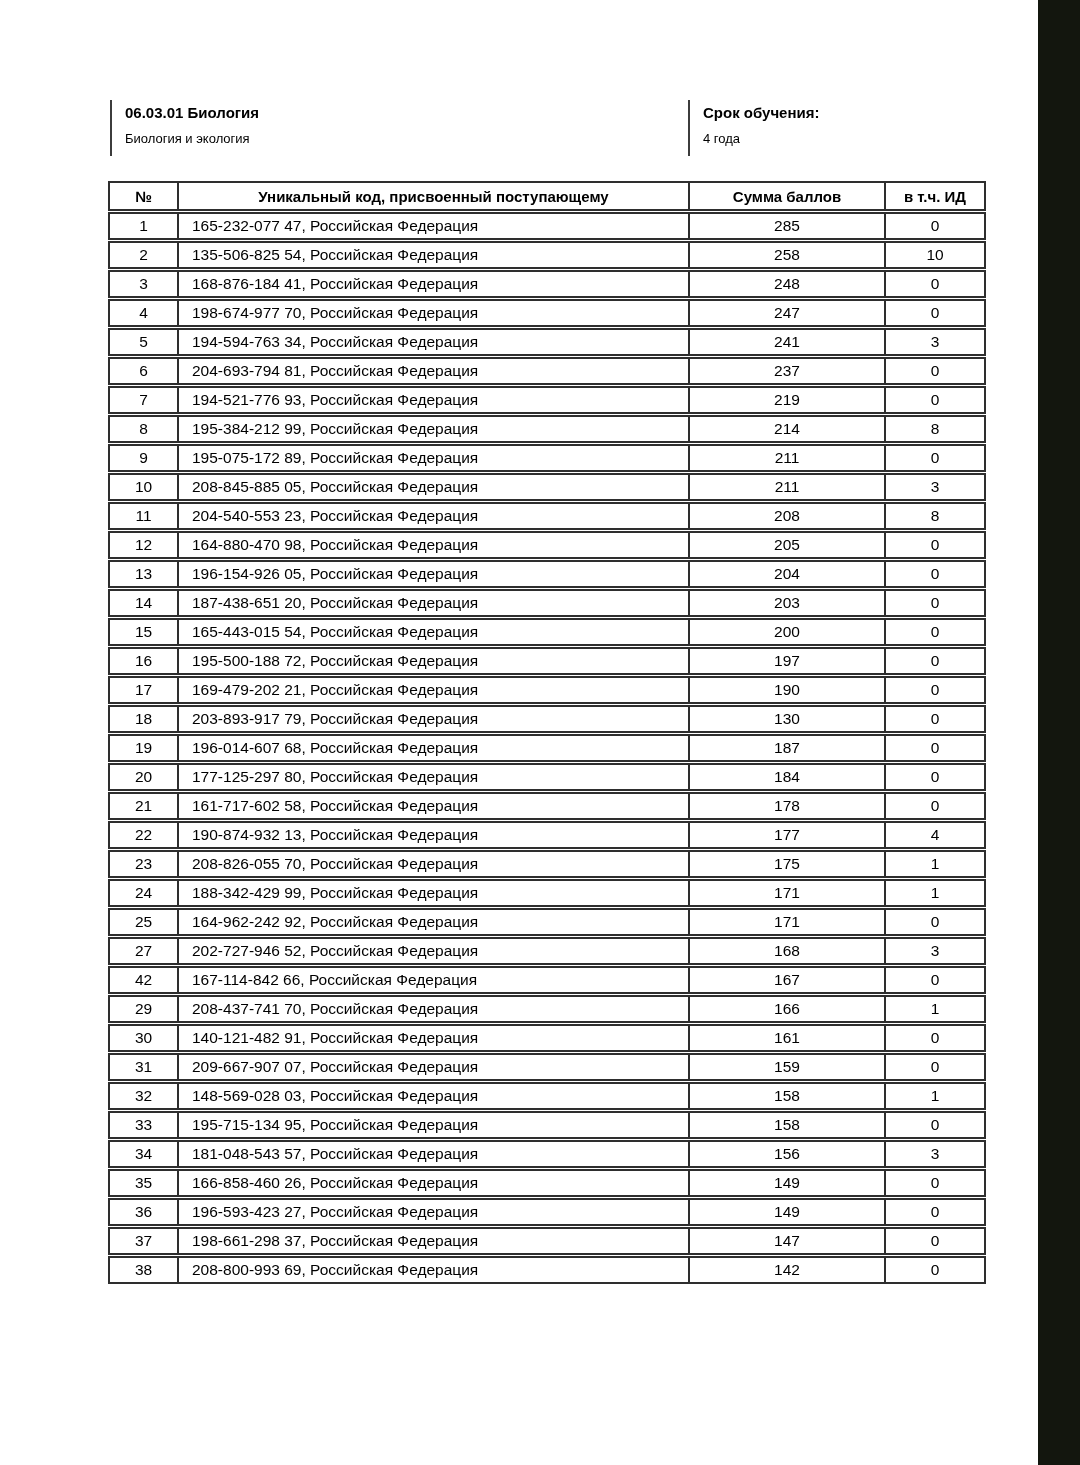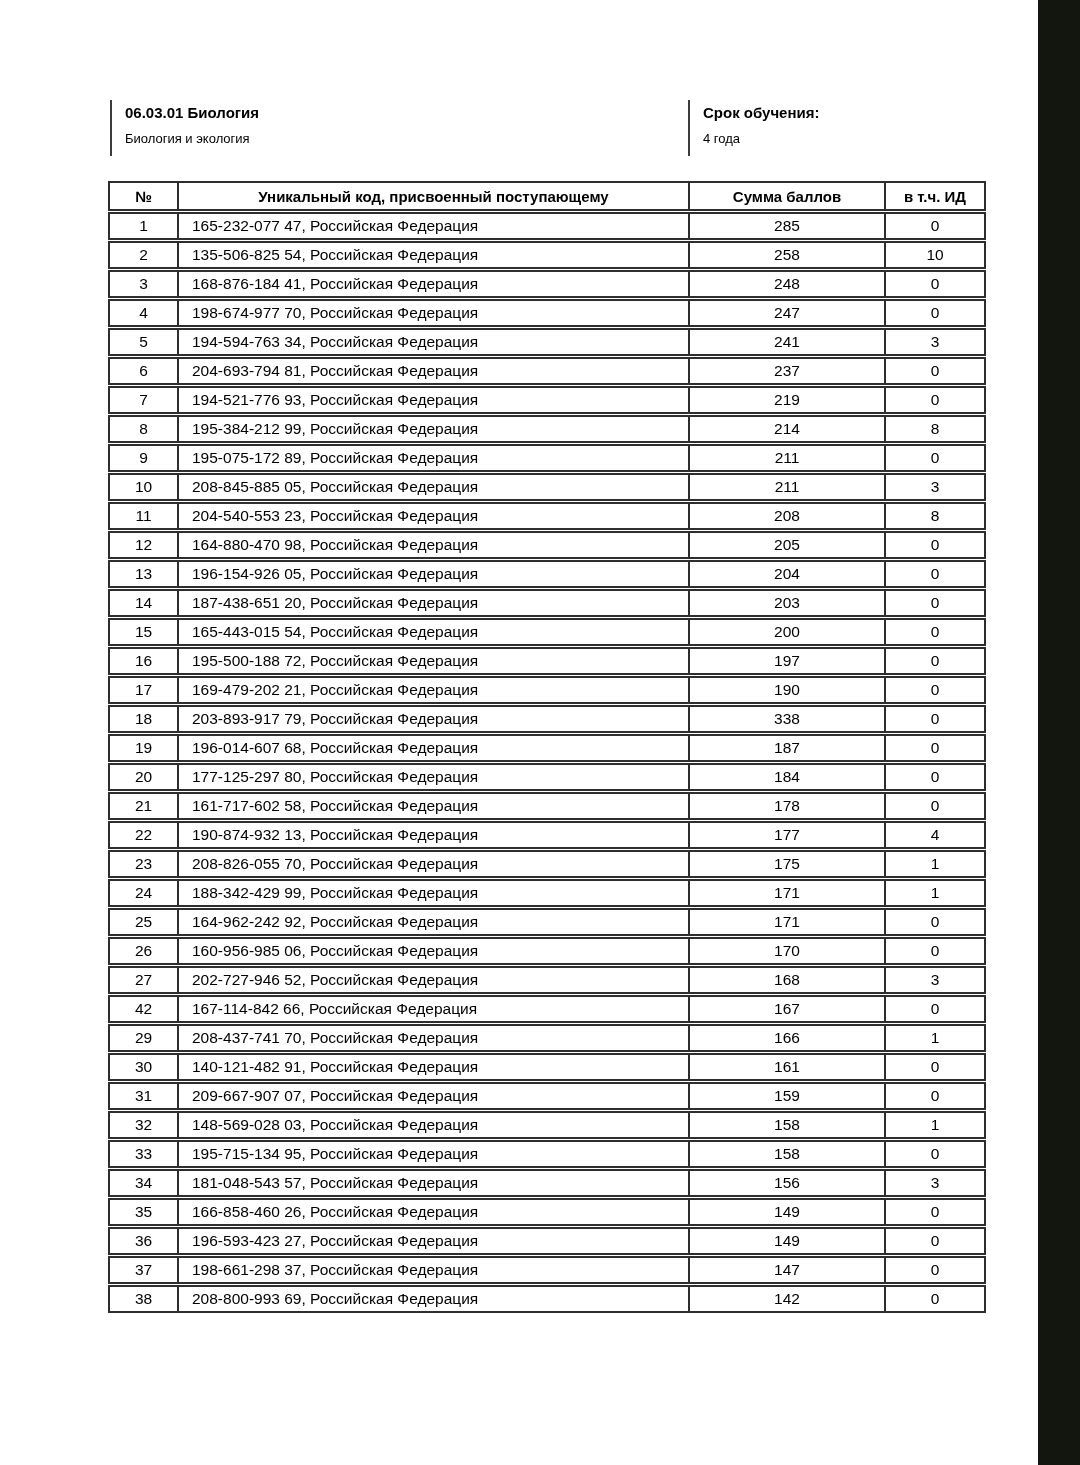--- a/index.html
+++ b/index.html
@@ -197,21 +197,21 @@
       </tr>
       <tr>
         <td class="c0">17</td>
         <td class="c1">169-479-202 21, Российская Федерация</td>
         <td class="c2">190</td>
         <td class="c3">0</td>
       </tr>
       <tr>
         <td class="c0">18</td>
         <td class="c1">203-893-917 79, Российская Федерация</td>
-        <td class="c2">338</td>
+        <td class="c2">130</td>
         <td class="c3">0</td>
       </tr>
       <tr>
         <td class="c0">19</td>
         <td class="c1">196-014-607 68, Российская Федерация</td>
         <td class="c2">187</td>
         <td class="c3">0</td>
       </tr>
       <tr>
         <td class="c0">20</td>
@@ -243,26 +243,20 @@
         <td class="c2">171</td>
         <td class="c3">1</td>
       </tr>
       <tr>
         <td class="c0">25</td>
         <td class="c1">164-962-242 92, Российская Федерация</td>
         <td class="c2">171</td>
         <td class="c3">0</td>
       </tr>
       <tr>
-        <td class="c0">26</td>
-        <td class="c1">160-956-985 06, Российская Федерация</td>
-        <td class="c2">170</td>
-        <td class="c3">0</td>
-      </tr>
-      <tr>
         <td class="c0">27</td>
         <td class="c1">202-727-946 52, Российская Федерация</td>
         <td class="c2">168</td>
         <td class="c3">3</td>
       </tr>
       <tr>
         <td class="c0">42</td>
         <td class="c1">167-114-842 66, Российская Федерация</td>
         <td class="c2">167</td>
         <td class="c3">0</td>

